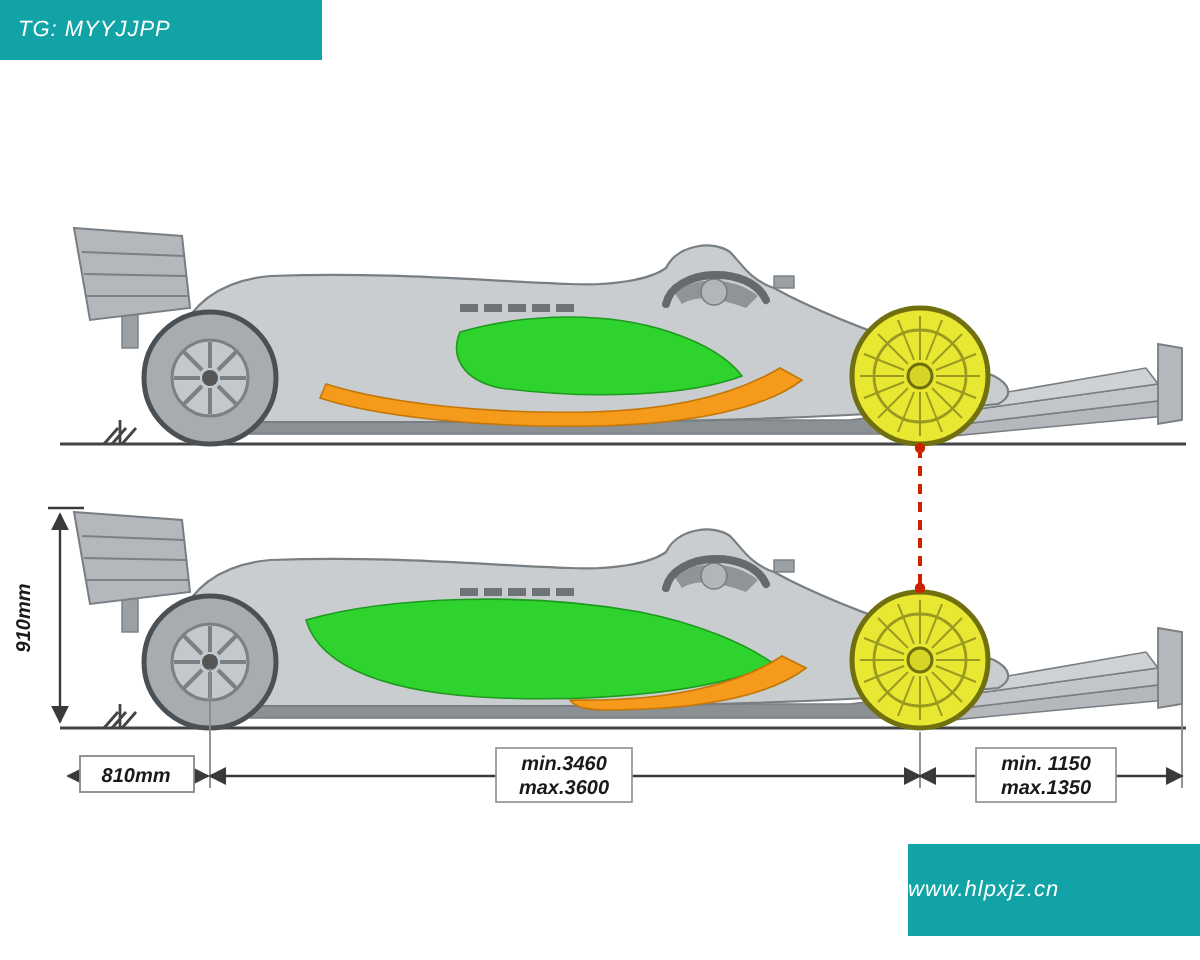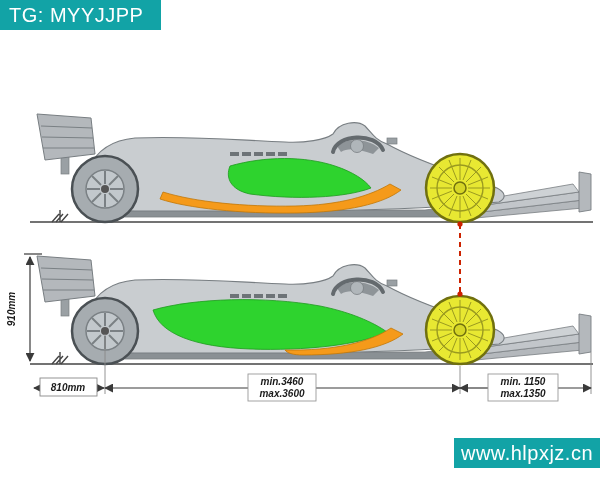--- a/index.html
+++ b/index.html
@@ -6,24 +6,24 @@
   body{
     width:600px;height:480px;position:relative;overflow:hidden;
     background:#ffffff;
     font-family:"Liberation Sans", sans-serif;
   }
   .badge{
     position:absolute;
     background:var(--teal,#12a3a6);
     color:#ffffff;
     display:flex;align-items:center;
-    font-size:20px;letter-spacing:.5px;
+    font-size:11px;letter-spacing:.5px;font-style:italic;
   }
   .badge.top{left:0;top:0;width:152px;height:30px;padding-left:9px;}
-  .badge.bottom{right:0;bottom:12px;width:146px;height:30px;justify-content:center;margin-left:24px;}
+  .badge.bottom{right:0;bottom:12px;width:146px;height:46px;justify-content:flex-start;margin-left:24px;}
   svg{position:absolute;left:0;top:0;}
   .dim-text{
     font-family:"Liberation Sans", sans-serif;
     font-size:10px;font-weight:bold;font-style:italic;fill:#1a1a1a;
   }
   .dim-line{stroke:var(--line-dark,#3a3a3a);stroke-width:1.2;}
   .ext-line{stroke:#888;stroke-width:0.9;}
   .ground{stroke:#444;stroke-width:1.6;}
   .outline{stroke:var(--outline-gray,#787e82);}
 </style>

